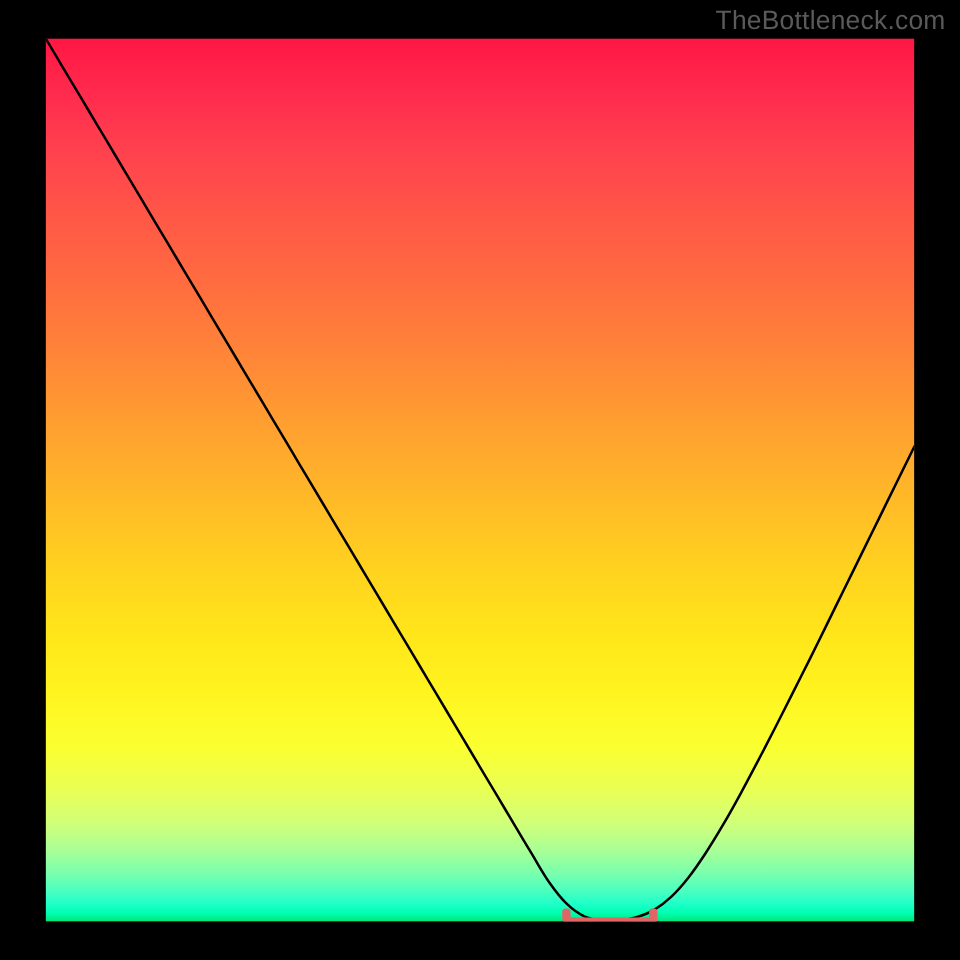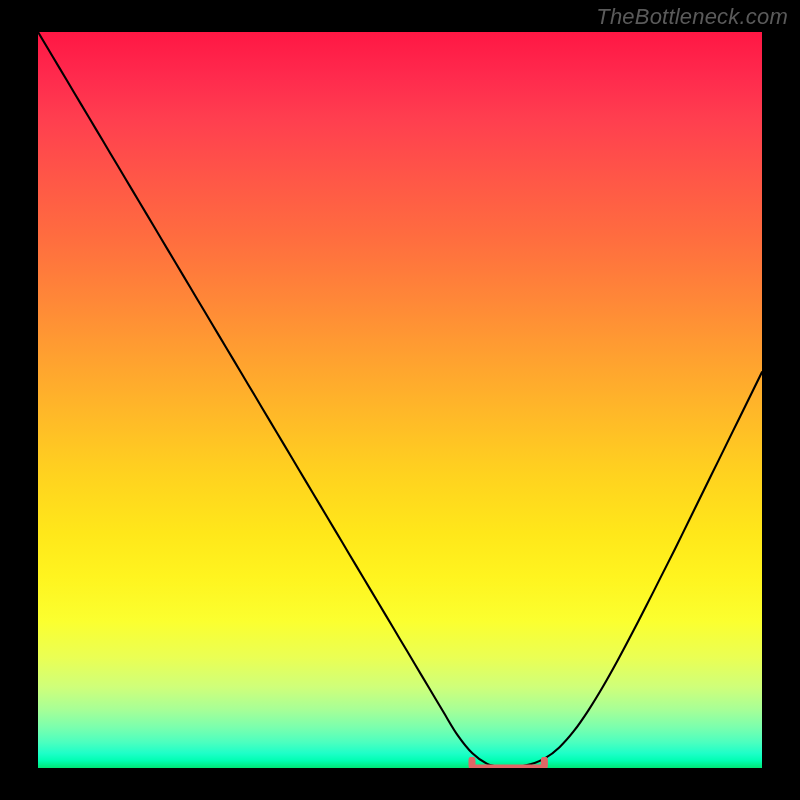--- a/index.html
+++ b/index.html
@@ -21,21 +21,20 @@
   }
   .watermark {
     position: absolute;
     top: 4px;
     right: 12px;
     color: #5a5a5a;
     font-size: 22px;
     font-weight: 500;
     z-index: 50;
     letter-spacing: 0.2px;
-    font-style: italic;
   }
   .plot-area {
     position: absolute;
     left: 38px;
     top: 32px;
     width: 724px;
     height: 736px;
     overflow: hidden;
   }
   .heat {

